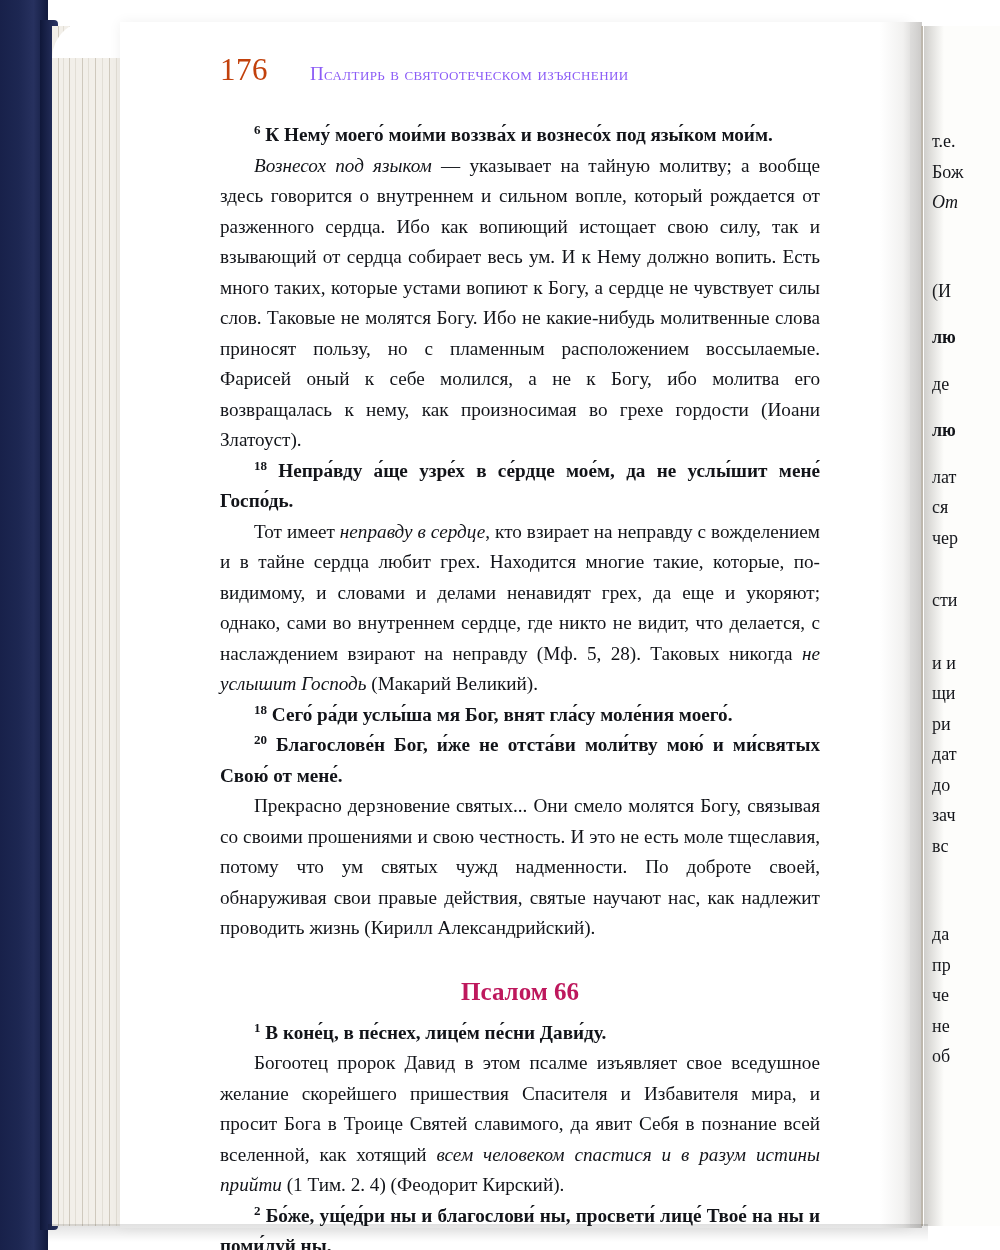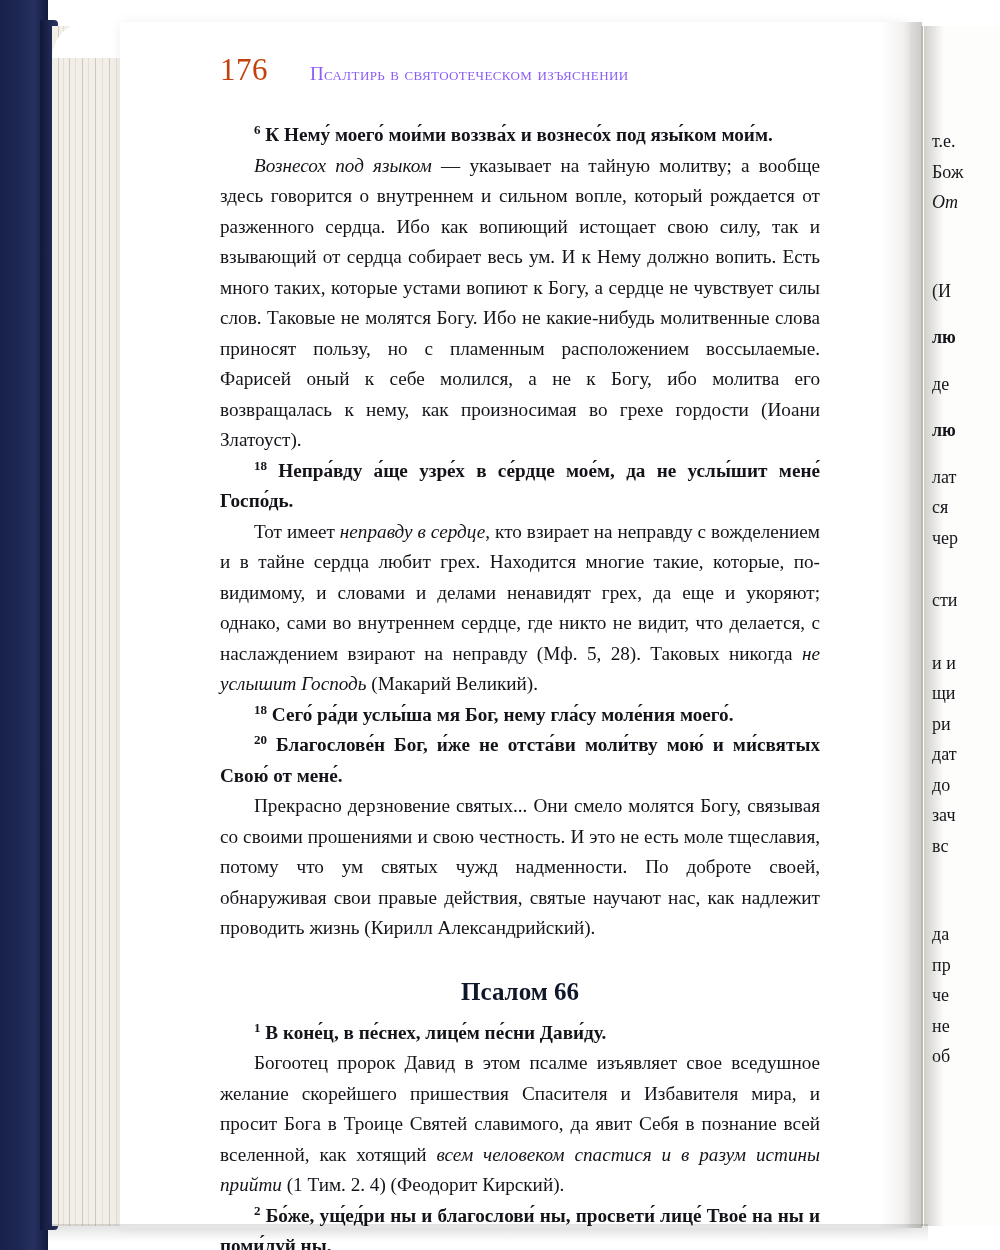--- a/index.html
+++ b/index.html
@@ -139,21 +139,21 @@
     vertical-align: super;
     font-weight: bold;
     line-height: 0;
   }
   em { font-style: italic; }
   .psalm-title {
     text-align: center;
     font-size: 25px;
     font-weight: bold;
     margin: 34px 0 12px 0;
-    color: #0f172a;
+    color: #be185d;
   }
 
   
   .sliver {
     position: absolute;
     left: 8px;
     top: 100px;
     width: 60px;
     font-size: 18px;
     line-height: 30.5px;
@@ -198,21 +198,21 @@
       </div>
 
       <p class="verse"><span class="vnum">6</span> <span>К Нему́ моего́ мои́ми воззва́х и вознесо́х под язы́ком мои́м.</span></p>
 
       <p class="indent"><em>Вознесох под языком</em> — указывает на тайную молитву; а вообще здесь говорится о внутреннем и сильном вопле, который рождается от разженного сердца. Ибо как вопиющий истощает свою силу, так и взывающий от сердца собирает весь ум. И к Нему должно вопить. Есть много таких, которые устами вопиют к Богу, а сердце не чувствует силы слов. Таковые не молятся Богу. Ибо не какие-нибудь молитвенные слова приносят пользу, но с пламенным расположением воссылаемые. Фарисей оный к себе молился, а не к Богу, ибо молитва его возвращалась к нему, как произносимая во грехе гордости (Иоани Златоуст).</p>
 
       <p class="verse"><span class="vnum">18</span> <span>Непра́вду а́ще узре́х в се́рдце мое́м, да не услы́шит мене́ Госпо́дь.</span></p>
 
       <p class="indent">Тот имеет <em>неправду в сердце</em>, кто взирает на неправду с вожделением и в тайне сердца любит грех. Находится многие такие, которые, по-видимому, и словами и делами ненавидят грех, да еще и укоряют; однако, сами во внутреннем сердце, где никто не видит, что делается, с наслаждением взирают на неправду (Мф. 5, 28). Таковых никогда <em>не услышит Господь</em> (Макарий Великий).</p>
 
-      <p class="verse"><span class="vnum">18</span> <span>Сего́ ра́ди услы́ша мя Бог, нему гла́су моле́ния моего́.</span></p>
+      <p class="verse"><span class="vnum">18</span> <span>Сего́ ра́ди услы́ша мя Бог, внят гла́су моле́ния моего́.</span></p>
 
       <p class="verse"><span class="vnum">20</span> <span>Благослове́н Бог, и́же не отста́ви моли́тву мою́ и ми́святых Свою́ от мене́.</span></p>
 
       <p class="indent">Прекрасно дерзновение святых... Они смело молятся Богу, связывая со своими прошениями и свою честность. И это не есть моле тщеславия, потому что ум святых чужд надменности. По доброте своей, обнаруживая свои правые действия, святые научают нас, как надлежит проводить жизнь (Кирилл Александрийский).</p>
 
       <div class="psalm-title">Псалом 66</div>
 
       <p class="verse"><span class="vnum">1</span> <span>В коне́ц, в пе́снех, лице́м пе́сни Дави́ду.</span></p>
 
       <p class="indent">Богоотец пророк Давид в этом псалме изъявляет свое вседушное желание скорейшего пришествия Спасителя и Избавителя мира, и просит Бога в Троице Святей славимого, да явит Себя в познание всей вселенной, как хотящий <em>всем человеком спастися и в разум истины прийти</em> (1 Тим. 2. 4) (Феодорит Кирский).</p>

